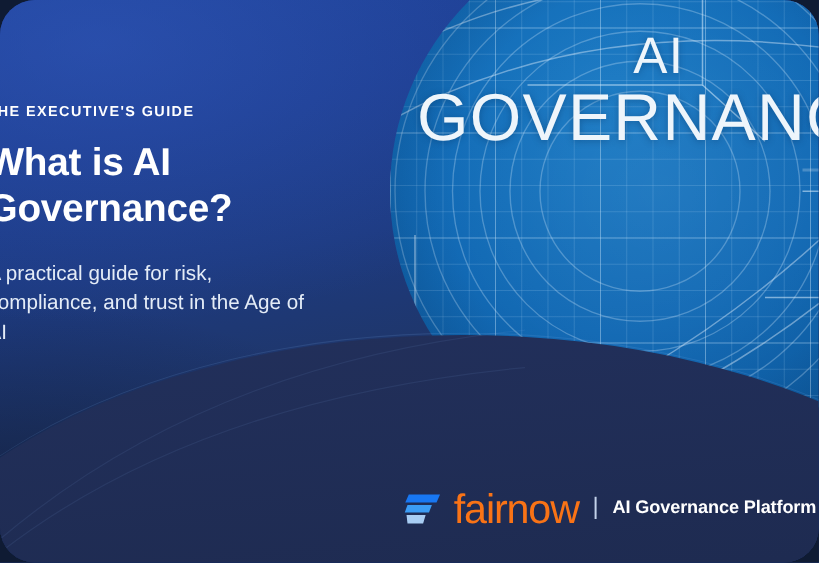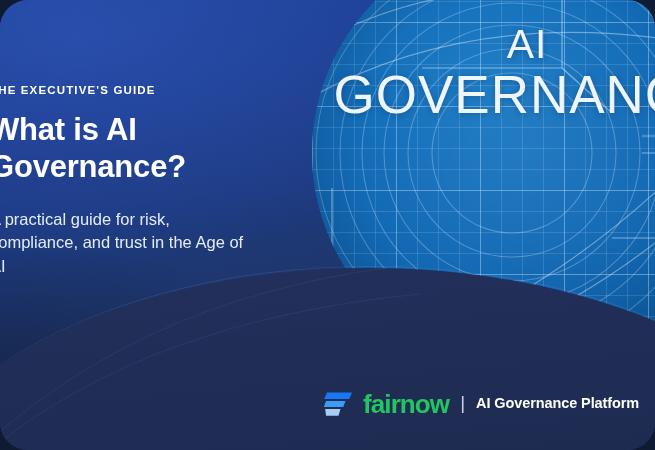--- a/index.html
+++ b/index.html
@@ -157,23 +157,23 @@
     gap: 10px;
     white-space: nowrap;
   }
   .logo-mark {
     width: 30px;
     height: 27px;
     flex: 0 0 auto;
     display: block;
   }
   .logo-word {
-    color: #22c55e;
-    font-size: 26px;
-    font-weight: bold;
+    color: #f97316;
+    font-size: 33px;
+    font-weight: normal;
     letter-spacing: -0.9px;
     line-height: 1;
     position: relative;
     top: -1px;
   }
   .footer-divider {
     color: #c3d2ea;
     font-size: 19px;
     font-weight: 300;
     line-height: 1;

